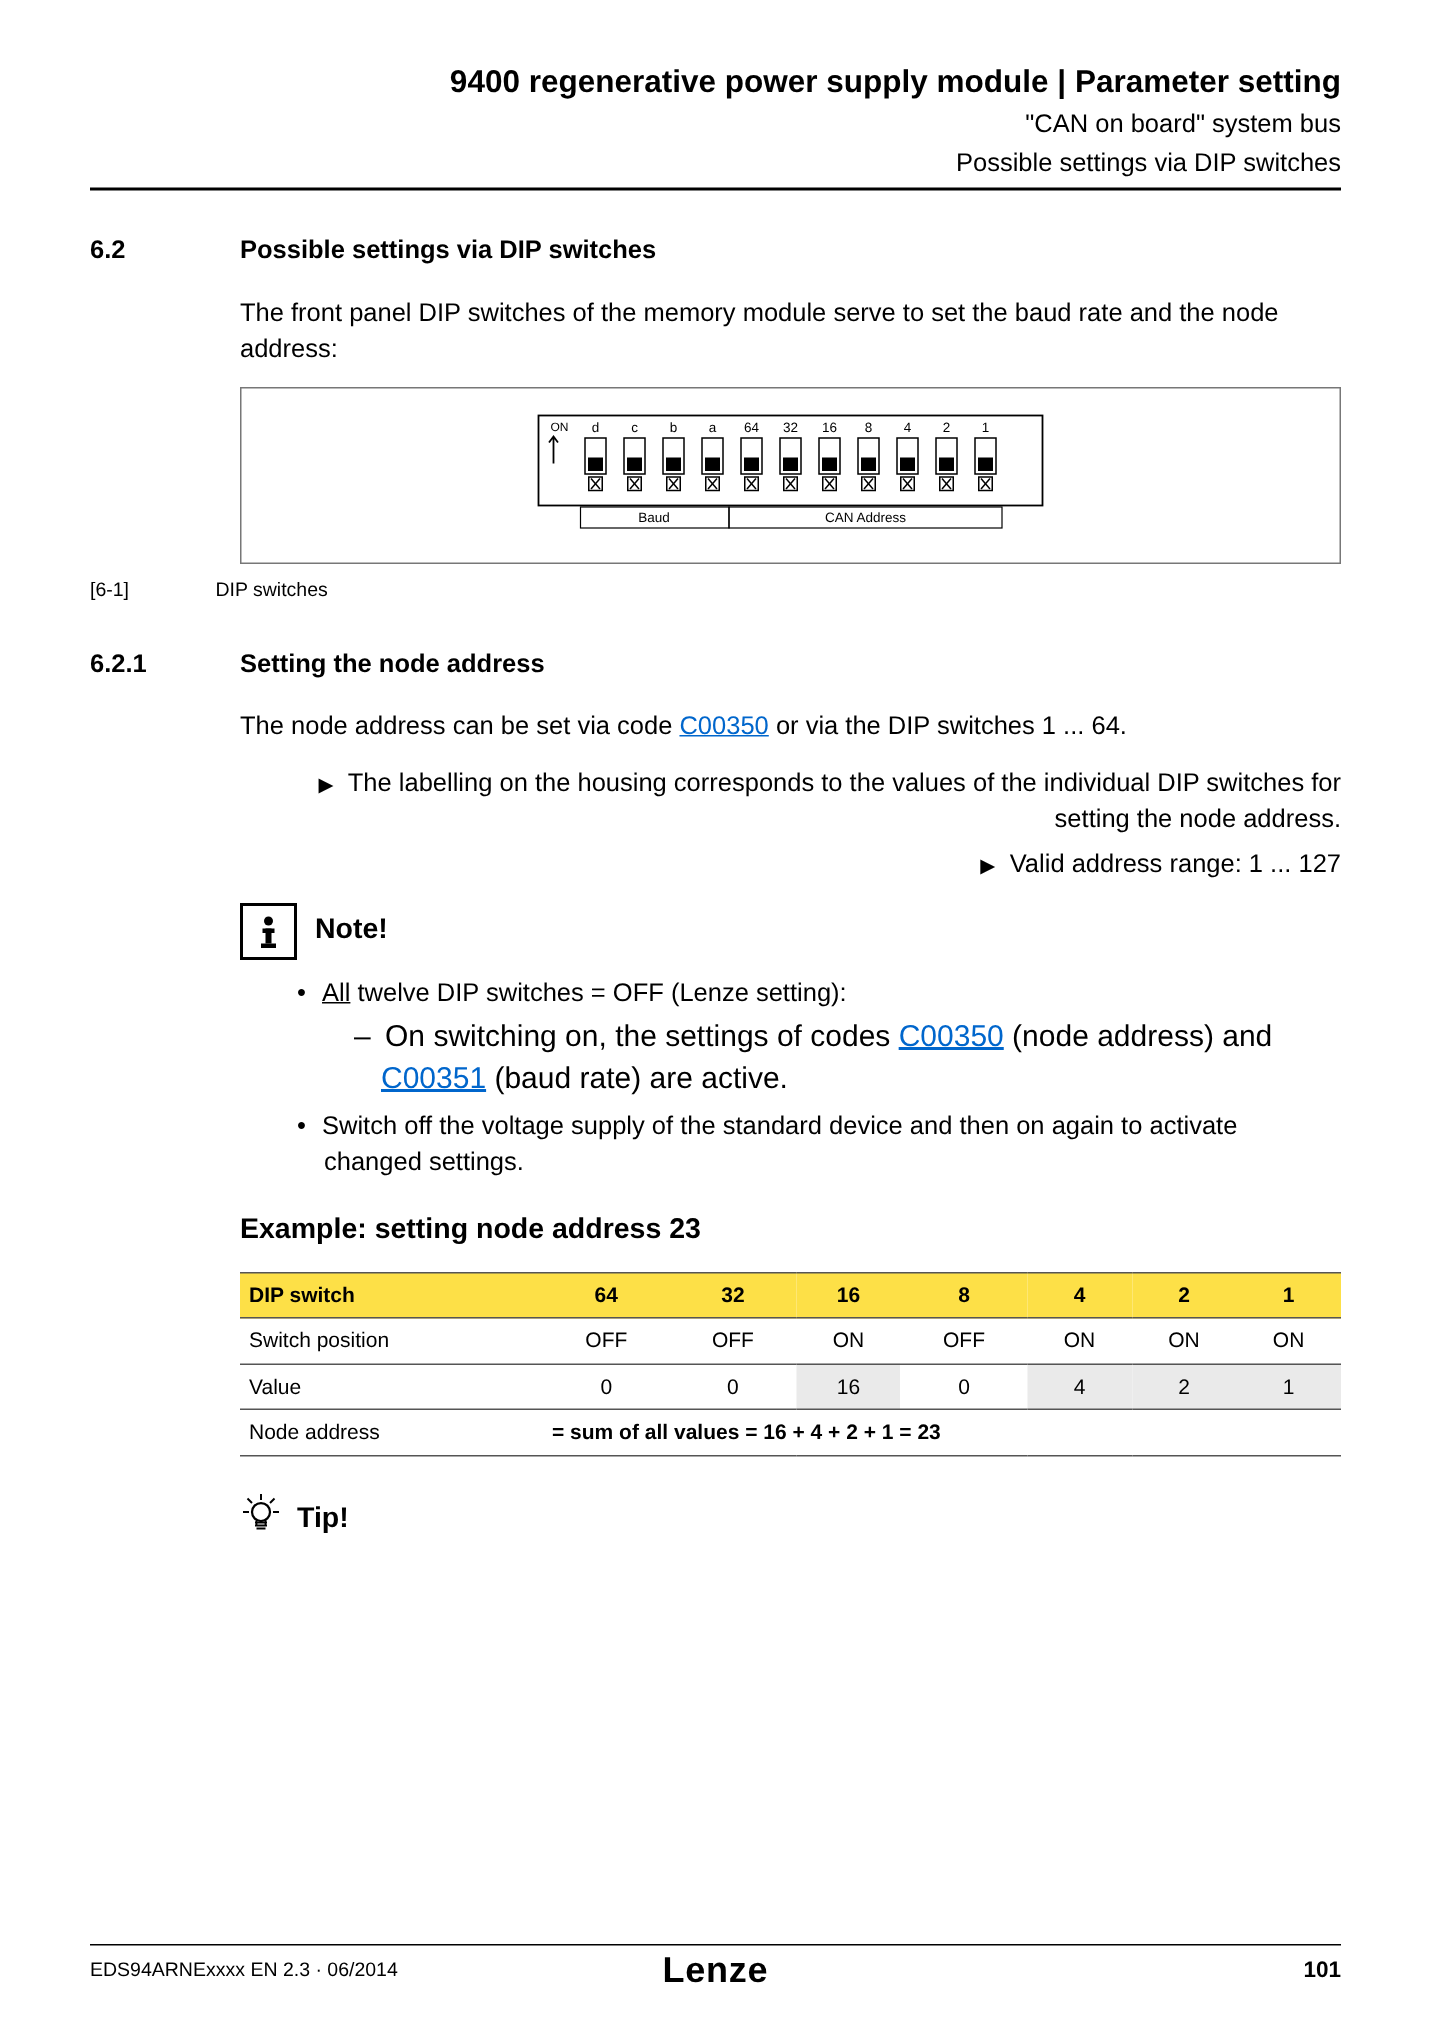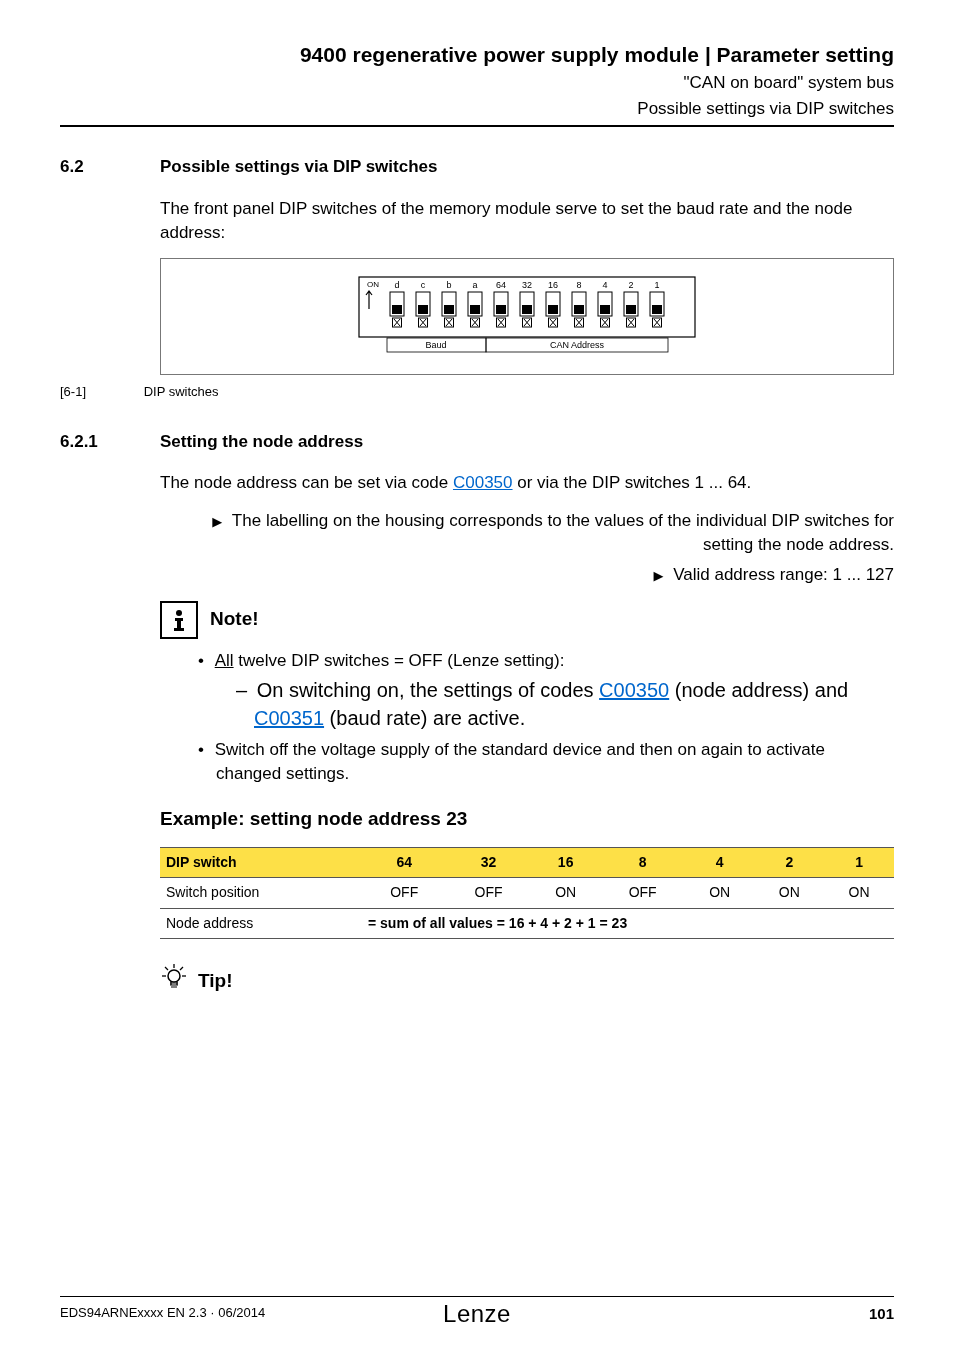--- a/index.html
+++ b/index.html
@@ -205,21 +205,21 @@
     position: absolute;
     left: 0;
     right: 0;
     text-align: center;
   }
   .footer-right {
     font-weight: bold;
     font-size: 15px;
   }
   .lenze-logo {
-    font-weight: 400;
+    font-weight: 700;
     font-size: 24px;
     letter-spacing: 0.5px;
   }
 </style>
 </head>
 <body>
 
 <div class="page">
 
   <div class="header-title">9400 regenerative power supply module | Parameter setting</div>
@@ -411,20 +411,30 @@
           <td>Switch position</td>
           <td>OFF</td>
           <td>OFF</td>
           <td>ON</td>
           <td>OFF</td>
           <td>ON</td>
           <td>ON</td>
           <td>ON</td>
         </tr>
         <tr>
+          <td>Value</td>
+          <td>0</td>
+          <td>0</td>
+          <td style="background:#eaeaea">16</td>
+          <td>0</td>
+          <td style="background:#eaeaea">4</td>
+          <td style="background:#eaeaea">2</td>
+          <td style="background:#eaeaea">1</td>
+        </tr>
+        <tr>
           <td>Node address</td>
           <td colspan="7" style="text-align:left;font-weight:bold">= sum of all values = 16 + 4 + 2 + 1 = 23</td>
         </tr>
       </tbody>
     </table>
 
     <div class="tip-row">
       <span class="tip-icon">
         <svg width="28" height="28" viewBox="0 0 28 28">
           <line x1="14" y1="1" x2="14" y2="5" stroke="#000" stroke-width="1.3"></line>

